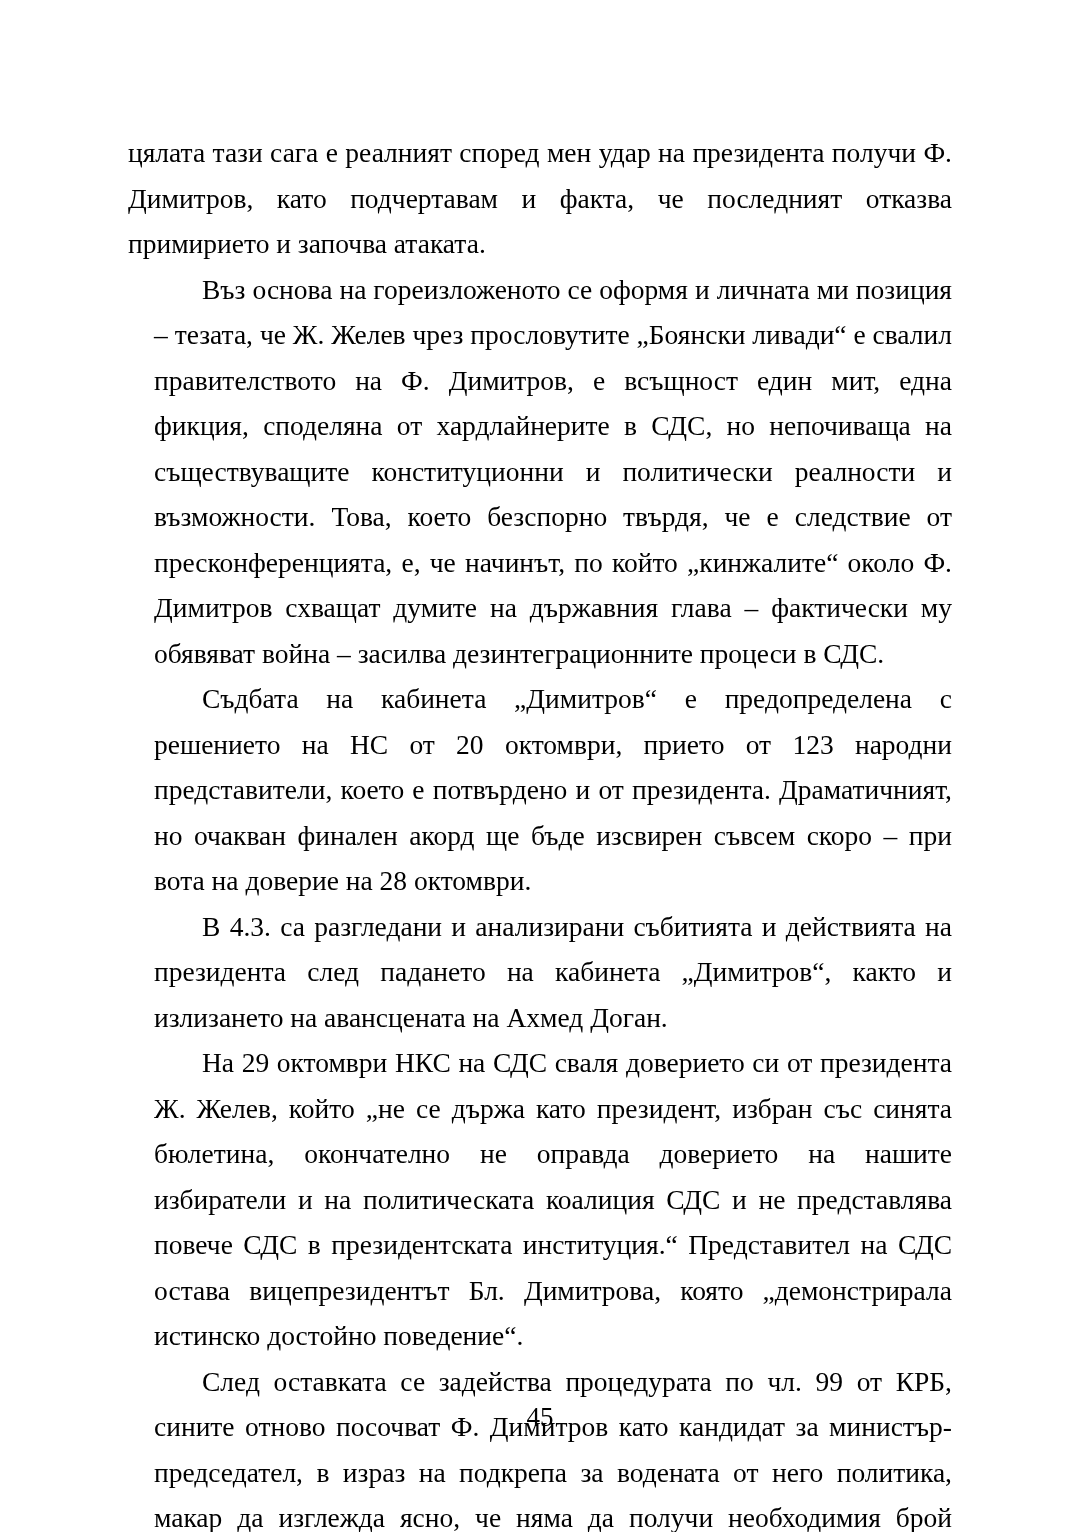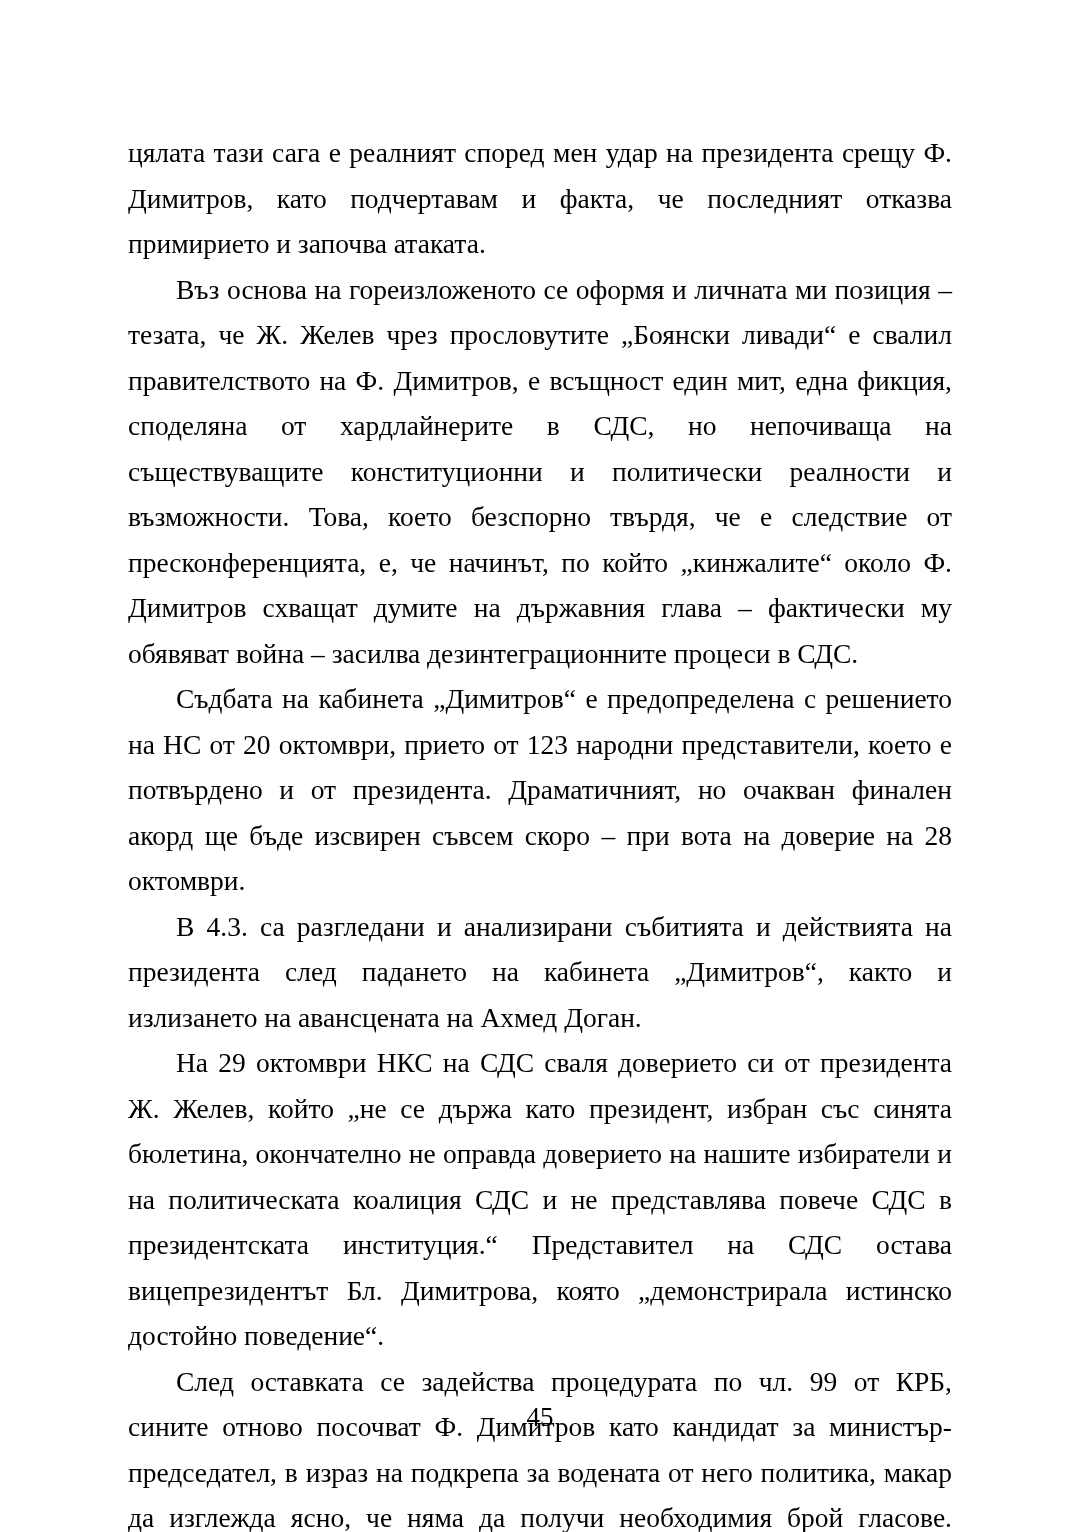--- a/index.html
+++ b/index.html
@@ -25,41 +25,42 @@
   .para {
     font-size: 27.5px;
     line-height: 45.5px;
     text-align: justify;
     text-justify: inter-word;
     margin: 0;
     hyphens: manual;
   }
   .para.indent {
     text-indent: 48px;
+    margin-left: 26px;
   }
   .para b {
     font-weight: normal;
   }
   .page-number {
     position: absolute;
     left: 0;
     right: 0;
     top: 1402px;
     text-align: center;
     font-size: 27px;
     font-family: "Liberation Serif", "DejaVu Serif", serif;
   }
 </style>
 </head>
 <body>
 
 <div class="page">
   <div class="content">
 
-    <p class="para">цялата тази сага е реалният според мен удар на президента срещу Ф. Димитров, като подчертавам и факта, че последният отказва примирието и започва атаката.</p>
+    <p class="para">цялата тази сага е реалният според мен удар на президента получи Ф. Димитров, като подчертавам и факта, че последният отказва примирието и започва атаката.</p>
 
     <p class="para indent">Въз основа на гореизложеното се оформя и личната ми позиция – тезата, че Ж. Желев чрез прословутите „Боянски ливади“ е свалил правителството на Ф. Димитров, е всъщност един мит, една фикция, споделяна от хардлайнерите в СДС, но непочиваща на съществуващите конституционни и политически реалности и възможности. Това, което безспорно твърдя, че е следствие от пресконференцията, е, че начинът, по който „кинжалите“ около Ф. Димитров схващат думите на държавния глава – фактически му обявяват война – засилва дезинтеграционните процеси в СДС.</p>
 
     <p class="para indent">Съдбата на кабинета „Димитров“ е предопределена с решението на НС от 20 октомври, прието от 123 народни представители, което е потвърдено и от президента. Драматичният, но очакван финален акорд ще бъде изсвирен съвсем скоро – при вота на доверие на 28 октомври.</p>
 
     <p class="para indent"><span>В </span><b>4.3.</b><span> са разгледани и анализирани събитията и действията на президента след падането на кабинета „Димитров“, както и излизането на авансцената на Ахмед Доган.</span></p>
 
     <p class="para indent">На 29 октомври НКС на СДС сваля доверието си от президента Ж. Желев, който „не се държа като президент, избран със синята бюлетина, окончателно не оправда доверието на нашите избиратели и на политическата коалиция СДС и не представлява повече СДС в президентската институция.“ Представител на СДС остава вицепрезидентът Бл. Димитрова, която „демонстрирала истинско достойно поведение“.</p>
 
     <p class="para indent">След оставката се задейства процедурата по чл. 99 от КРБ, сините отново посочват Ф. Димитров като кандидат за министър-председател, в израз на подкрепа за водената от него политика, макар да изглежда ясно, че няма да получи необходимия брой гласове. Запитан дали желае служебен кабинет Ж. Желев в интервю отговаря – „Аз не желая такова</p>

